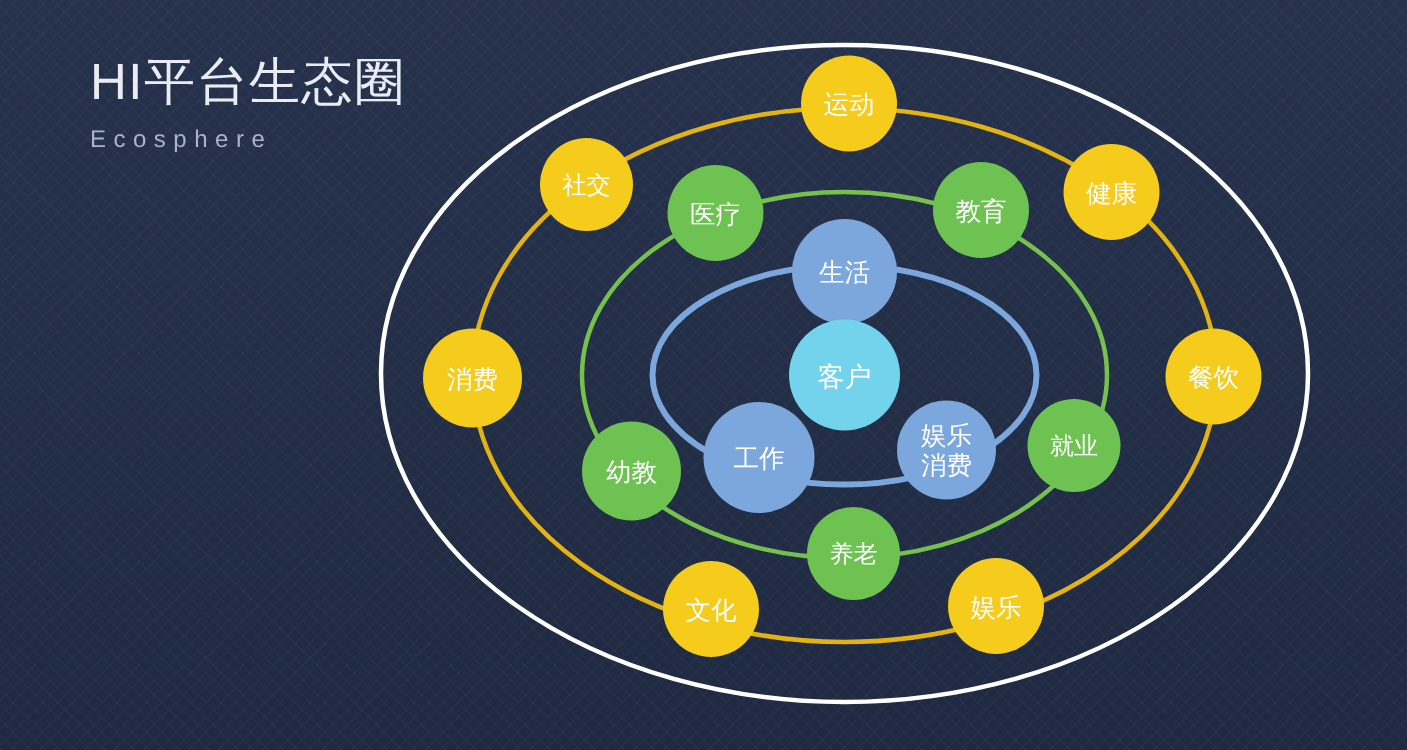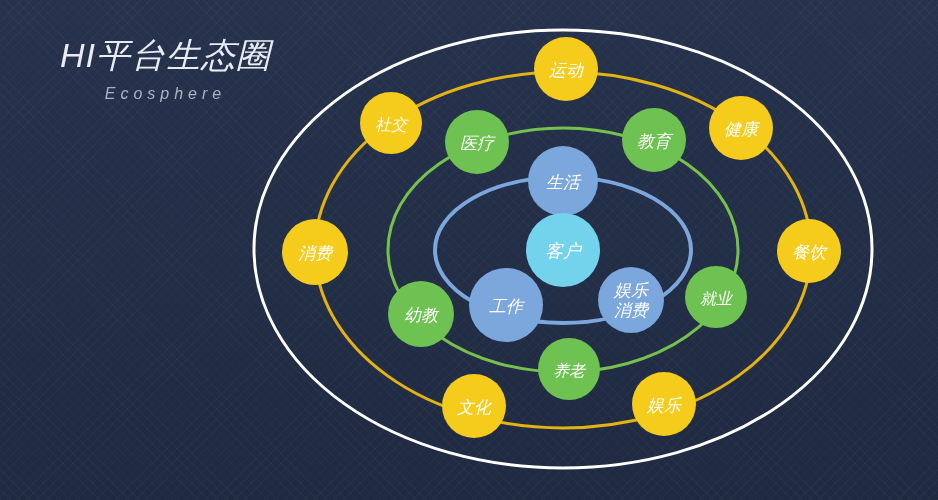--- a/index.html
+++ b/index.html
@@ -16,21 +16,20 @@
     background-color: #242f49;
     background-image:
       repeating-linear-gradient(45deg,  rgba(255,255,255,0.022) 0 1px, transparent 1px 7px),
       repeating-linear-gradient(-45deg, rgba(255,255,255,0.022) 0 1px, transparent 1px 7px),
       radial-gradient(ellipse 80% 75% at 50% 45%, #2a3category 0%, #242f49 100%);
     background-image:
       repeating-linear-gradient(45deg,  rgba(255,255,255,0.022) 0 1px, transparent 1px 7px),
       repeating-linear-gradient(-45deg, rgba(255,255,255,0.022) 0 1px, transparent 1px 7px),
       linear-gradient(180deg, #26314c 0%, #222d46 55%, #1f2a42 100%);
     font-family: "Liberation Sans", "DejaVu Sans", sans-serif;
-    font-style: italic;
     -webkit-font-smoothing: antialiased;
   }
 
   
   #title-block {
     position: absolute;
     left: 60px;
     top: 34px;
     z-index: 40;
   }
@@ -42,21 +41,20 @@
     font-weight: 400;
     white-space: nowrap;
   }
   #page-subtitle {
     margin-top: 8px;
     font-size: 16px;
     line-height: 20px;
     letter-spacing: 5px;
     color: #aab4c4;
     font-weight: 400;
-    text-align: center;
   }
 
   
   #diagram {
     position: absolute;
     left: 0;
     top: 0;
     width: 938px;
     height: 500px;
   }

